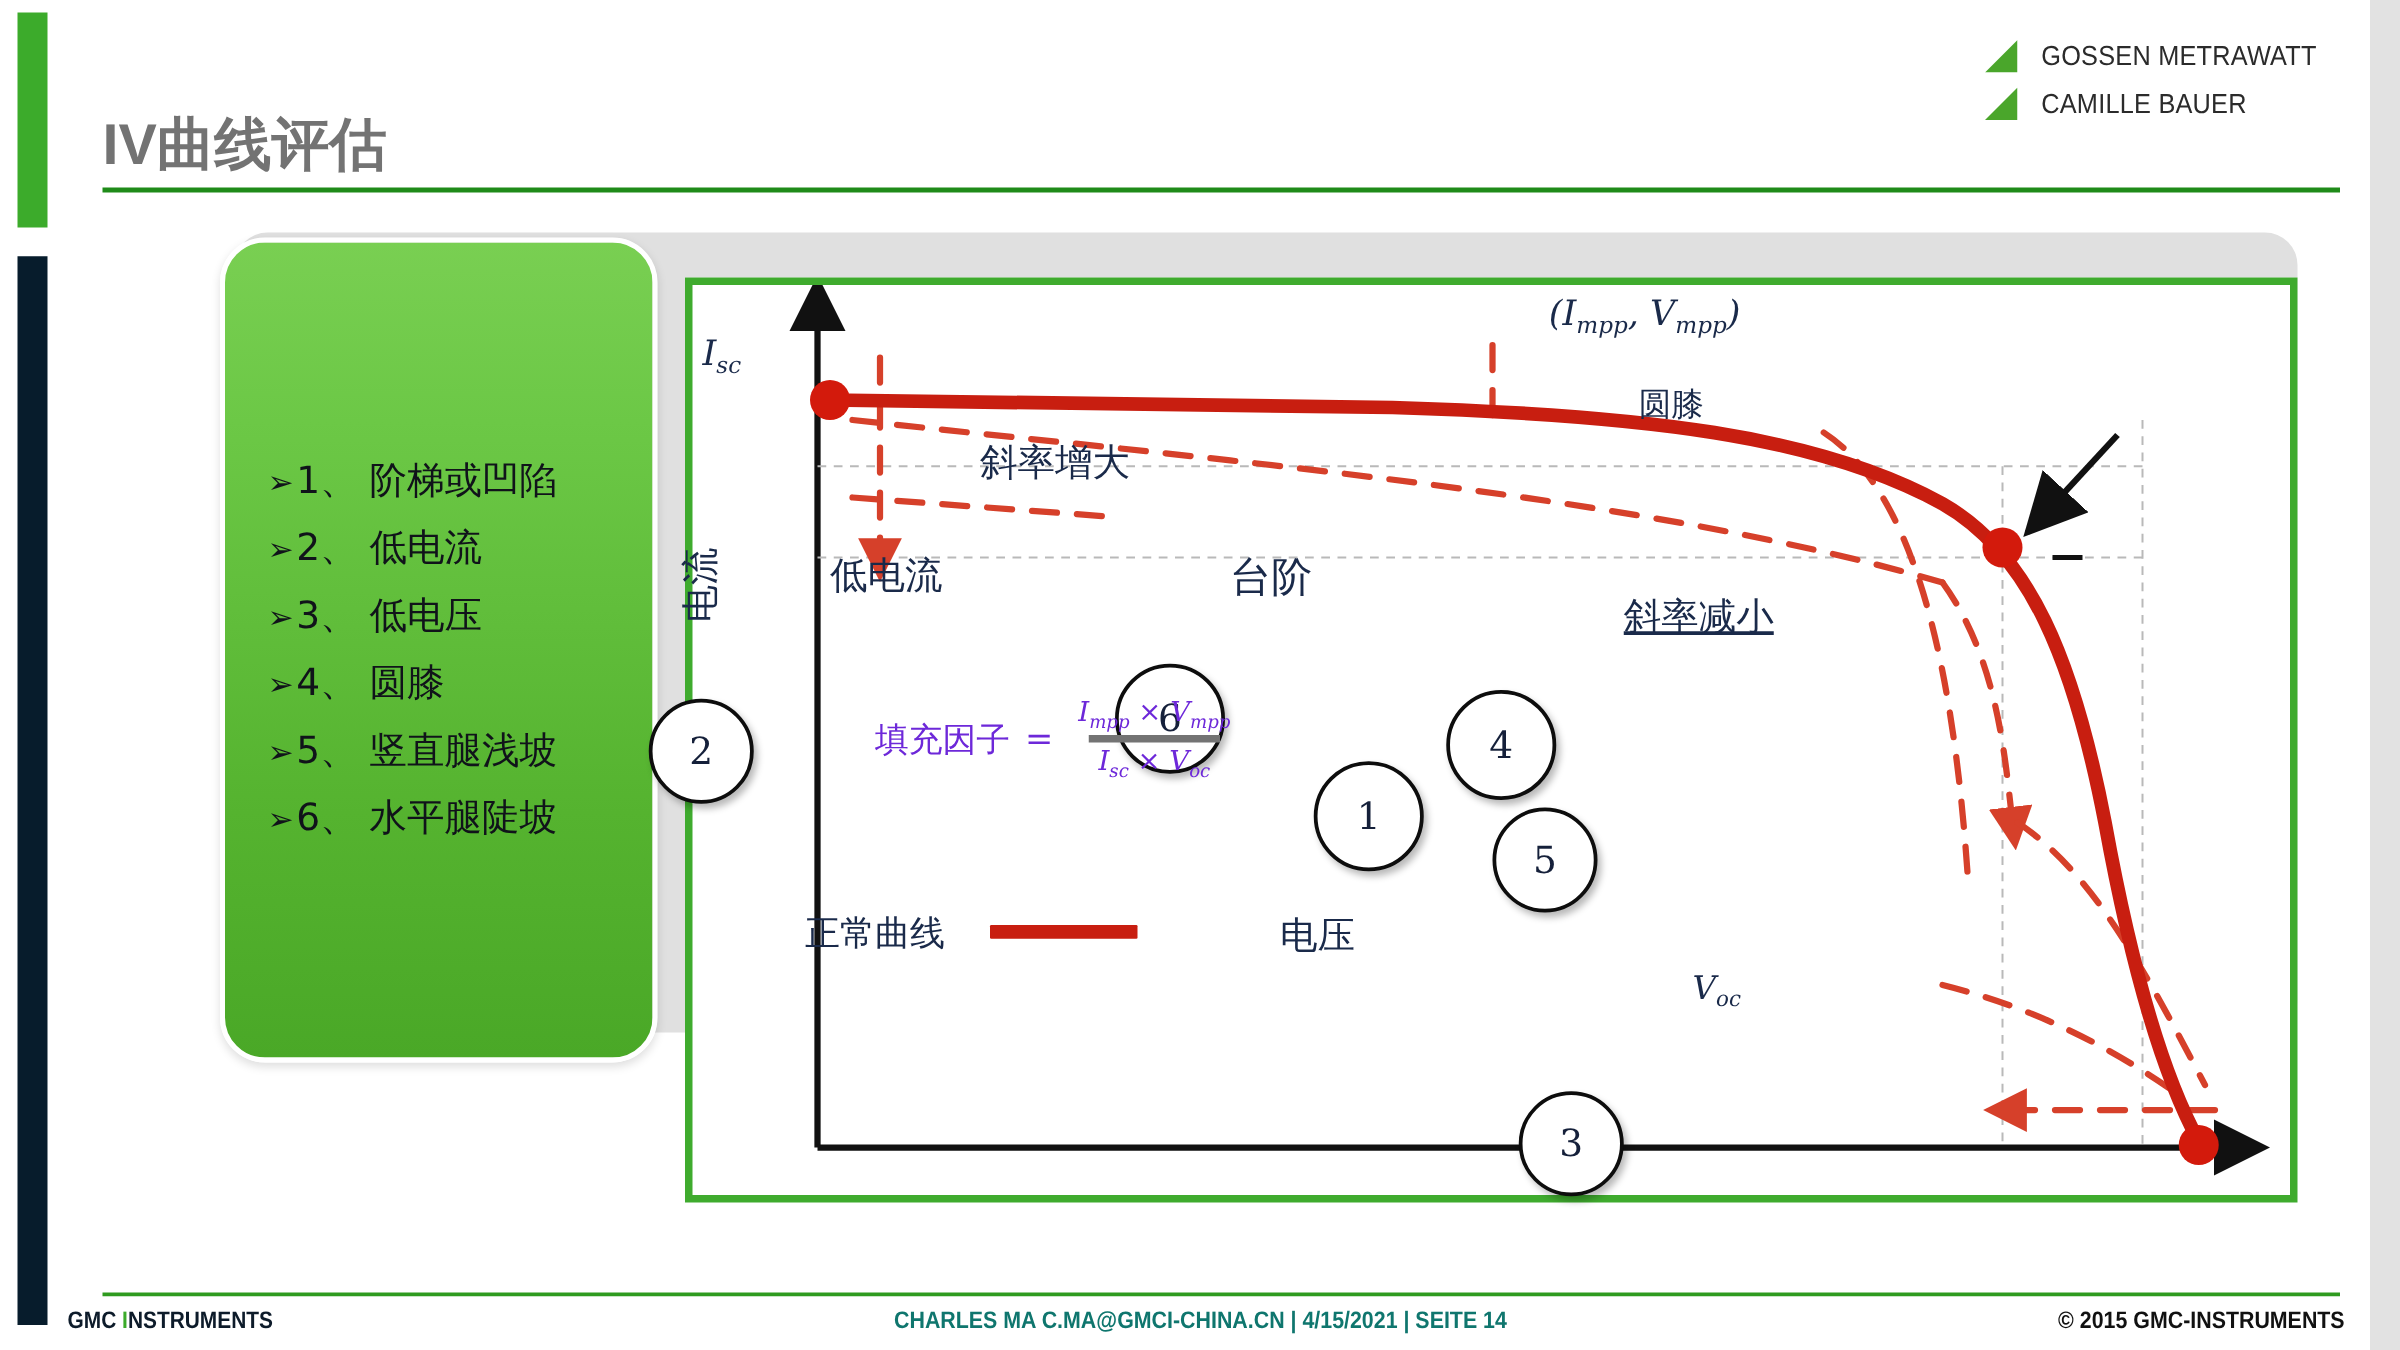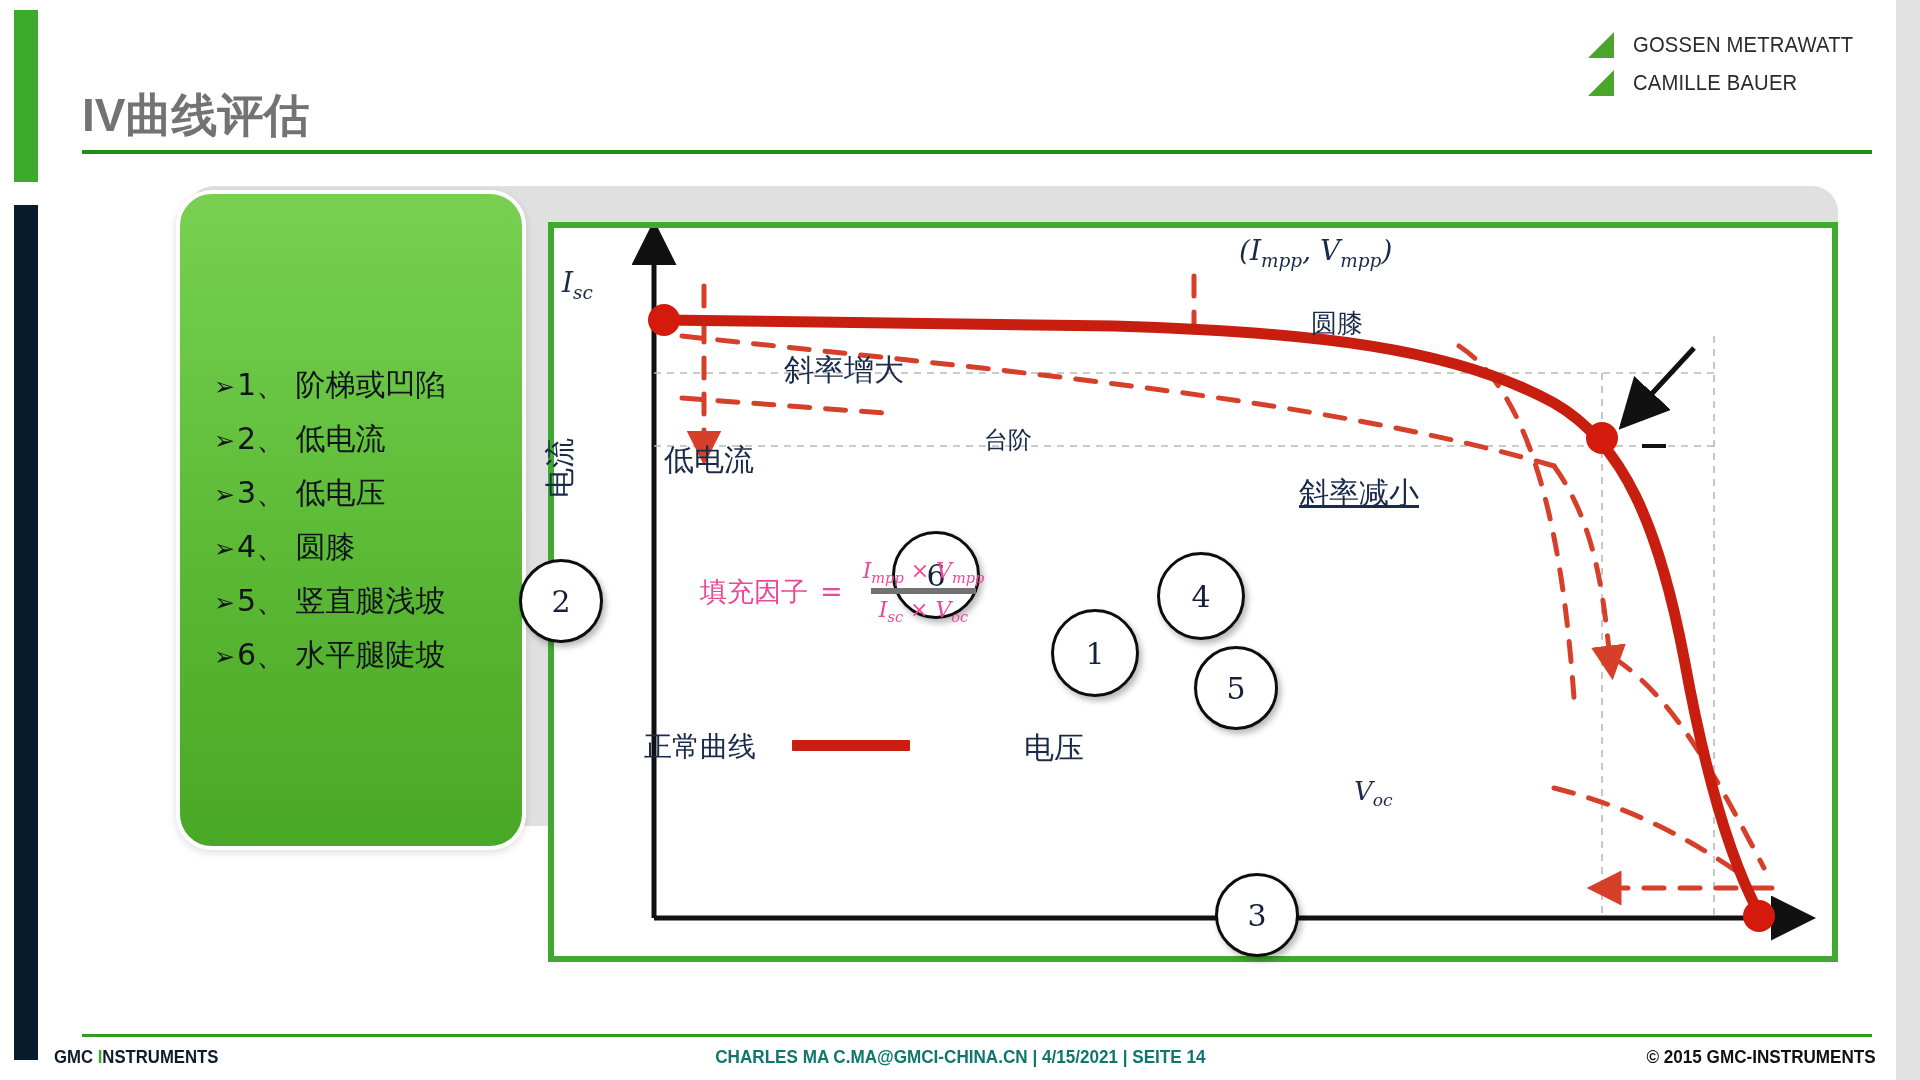--- a/index.html
+++ b/index.html
@@ -148,21 +148,21 @@
     font-family: "DejaVu Serif", serif;
     white-space: nowrap;
     pointer-events: none;
   }
   .lbl-isc   { left: 8px;  top: 38px;  font-size: 28px; font-style: italic; font-family:"DejaVu Serif",serif;}
   .lbl-voc   { left: 800px; top: 520px; font-size: 26px; font-style: italic; margin-top: 28px;}
   .lbl-mpp   { left: 685px; top: 6px;  font-size: 28px; font-style: italic;}
   .lbl-knee  { left: 757px; top: 78px; font-size: 26px;}
   .lbl-lowi  { left: 110px; top: 212px; font-size: 30px;}
   .lbl-slope-up   { left: 230px; top: 122px; font-size: 30px;}
-  .lbl-step  { left: 430px; top: 196px; font-size: 24px;}
+  .lbl-step  { left: 430px; top: 212px; font-size: 33px;}
   .lbl-slope-dn   { left: 745px; top: 245px; font-size: 30px; text-decoration: underline;}
   .lbl-yaxis {
     left: -14px; top: 270px;
     font-size: 30px;
     transform: rotate(-90deg);
     transform-origin: left top;
   }
   .lbl-xaxis { left: 470px; top: 500px; font-size: 30px;}
   .lbl-legend{ left: 90px;  top: 500px; font-size: 28px;}
 
@@ -184,21 +184,21 @@
   }
 
   
   #formula {
     position: absolute;
     left: 146px; top: 330px;
     display: flex;
     align-items: center;
     gap: 12px;
     font-family: "DejaVu Serif", serif;
-    color: #ec4899;
+    color: #6d28d9;
     font-size: 27px;
     white-space: nowrap;
   }
   #formula .frac {
     display: inline-flex;
     flex-direction: column;
     align-items: center;
     font-size: 22px;
   }
   #formula .frac .num { padding: 0 8px 2px 8px; font-style: italic;}

